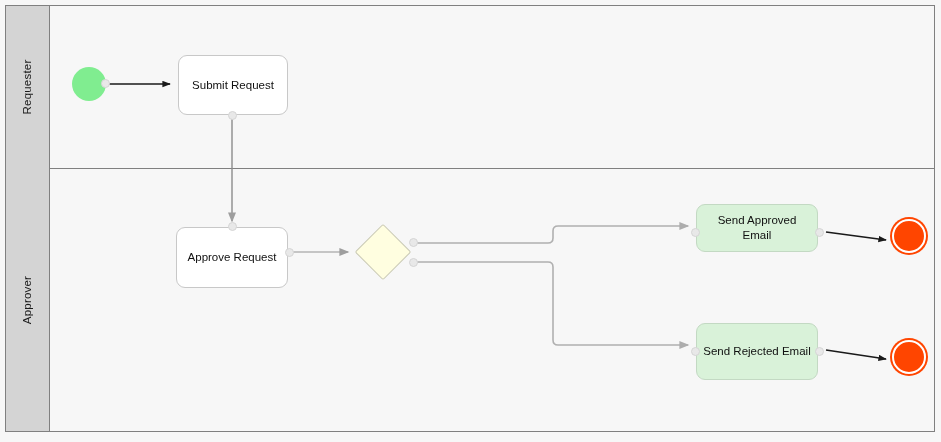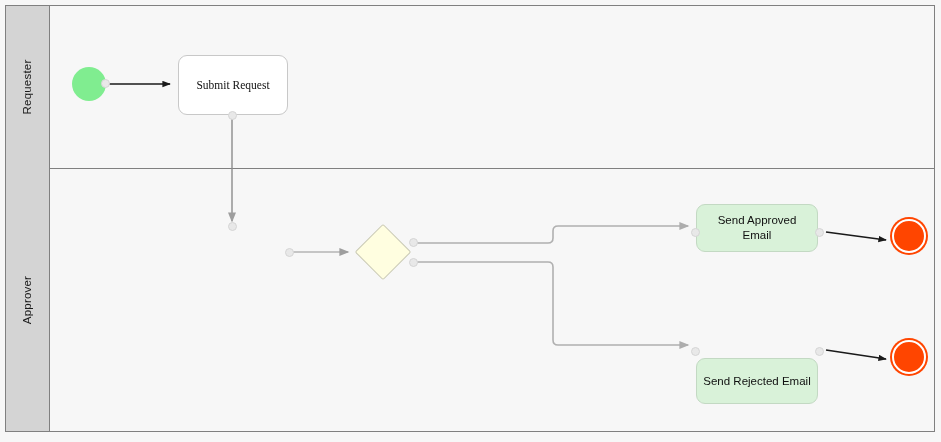--- a/index.html
+++ b/index.html
@@ -82,21 +82,21 @@
     display: flex;
     align-items: center;
     justify-content: center;
     text-align: center;
     font-size: 11.5px;
     color: #101010;
     line-height: 1.28;
     padding: 2px 6px;
   }
 
-  .task-white { background: #ffffff; font-family: Liberation Serif, serif; }
+  .task-white { background: #ffffff; }
   .task-green { background: #d9f2d9; border-color: #c3d9c3; }
 
   .start-event {
     border-radius: 50%;
     background: #80ed90;
   }
 
   .end-event {
     border-radius: 50%;
     background: #ff4500;
@@ -181,28 +181,31 @@
 
     <path d="M 826,350 L 886,359" stroke="#1a1a1a" stroke-width="1.5" fill="none" marker-end="url(#arrow-dark)"></path>
   </svg>
 
   <div class="node start-event" style="left:72px; top:67px; width:34px; height:34px;"></div>
 
   <div class="node task task-white" style="left:178px; top:55px; width:110px; height:60px;">
     <span>Submit Request</span>
   </div>
 
+  <div class="node task task-white" style="left:176px; top:227px; width:112px; height:61px;">
+    <span>Approve Request</span>
+  </div>
 
   <div class="node gateway" style="left:363px; top:232px; width:40px; height:40px;"></div>
 
   <div class="node task task-green" style="left:696px; top:204px; width:122px; height:48px;">
     <span>Send Approved Email</span>
   </div>
 
-  <div class="node task task-green" style="left:696px; top:323px; width:122px; height:46px;margin-top:35px;">
+  <div class="node task task-green" style="left:696px; top:323px; width:122px; height:57px;">
     <span>Send Rejected Email</span>
   </div>
 
   <div class="node end-event" style="left:892px; top:219px; width:34px; height:34px;"></div>
 
   <div class="node end-event" style="left:892px; top:340px; width:34px; height:34px;"></div>
 
   <div class="dot" style="left:101px; top:79px;"></div>
   <div class="dot" style="left:228px; top:111px;"></div>
   <div class="dot" style="left:228px; top:222px;"></div>

